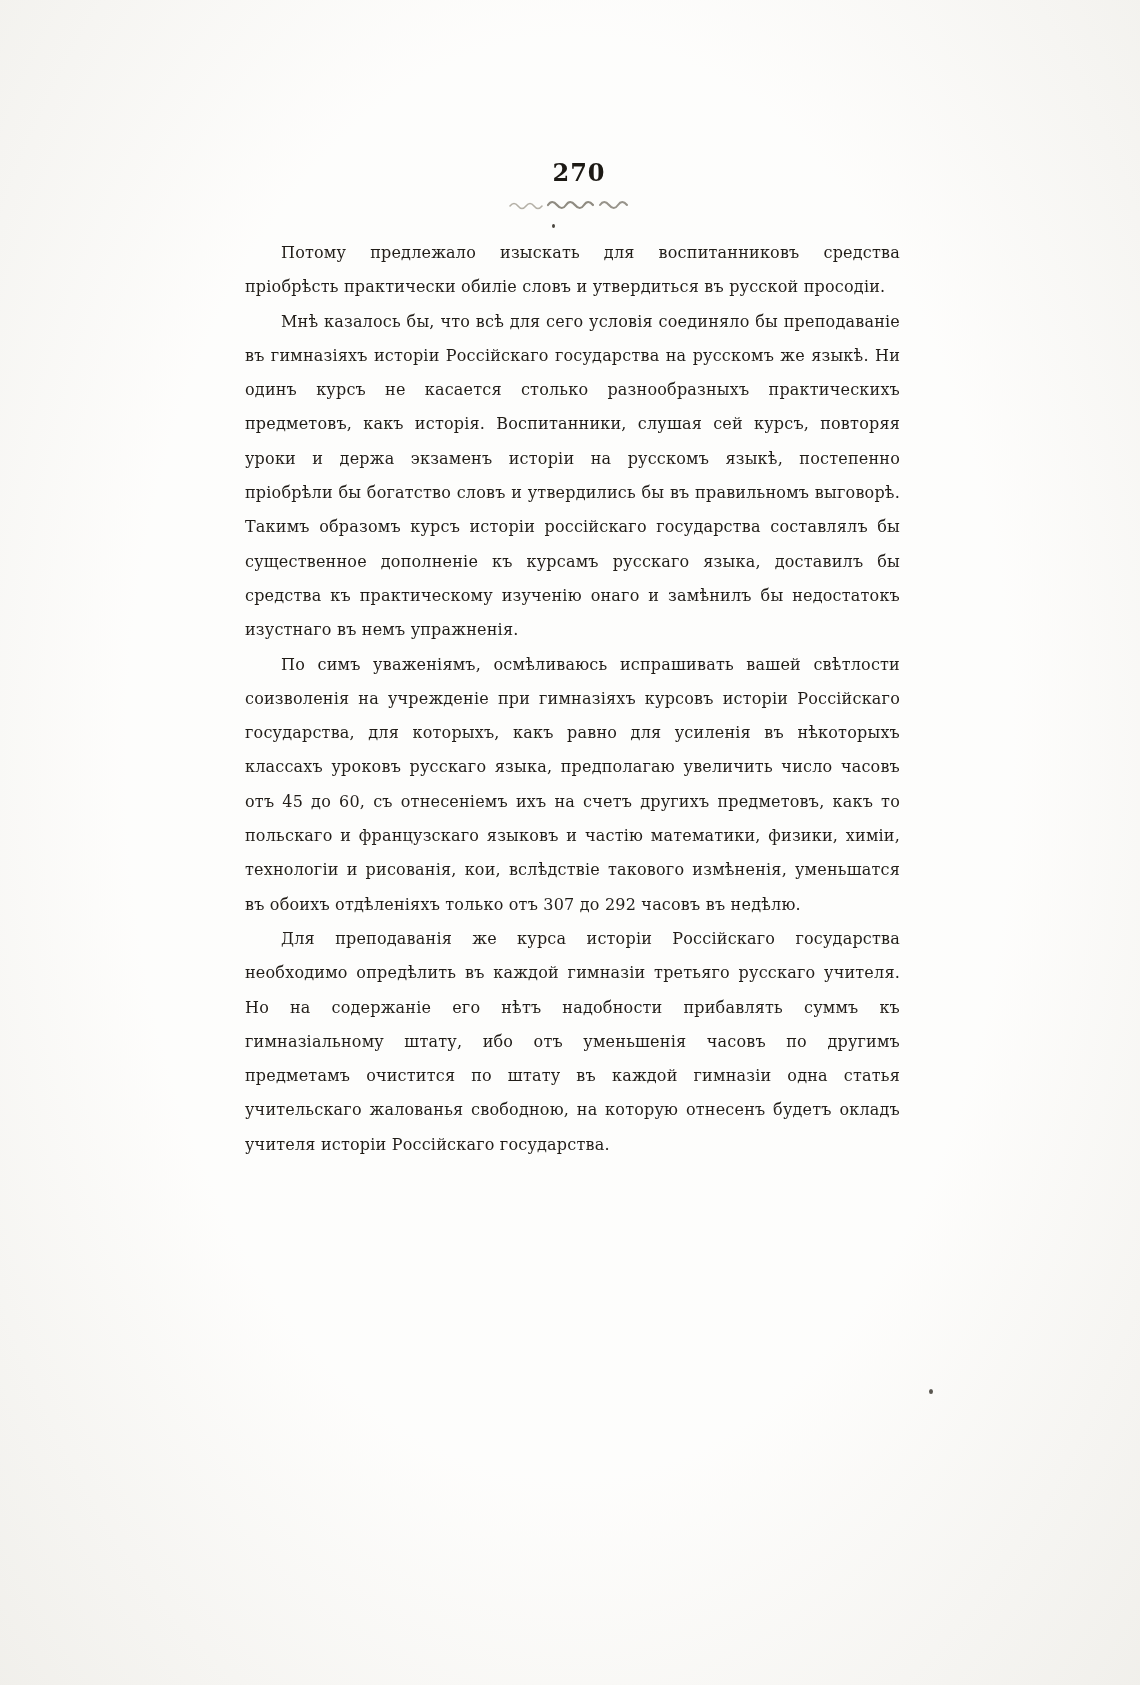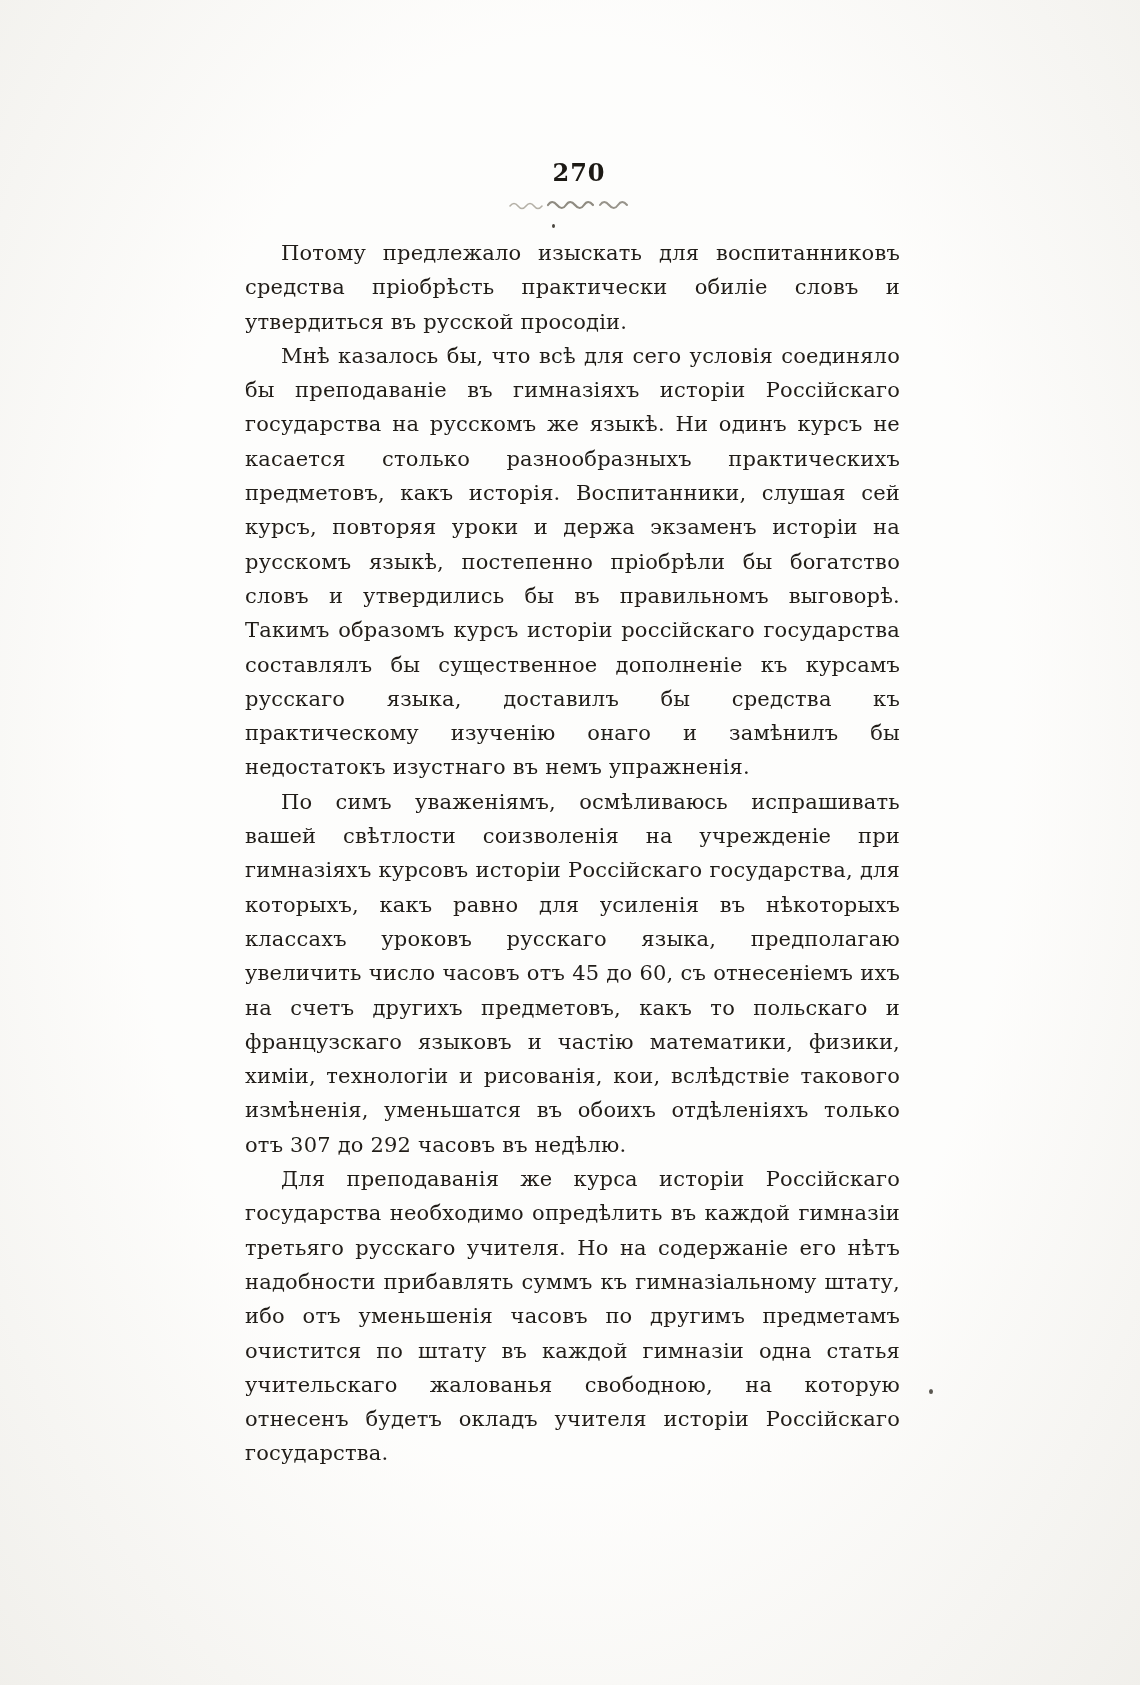--- a/index.html
+++ b/index.html
@@ -49,21 +49,21 @@
     width: 3px;
     height: 4px;
     border-radius: 50%;
     background: #4a463f;
   }
   .text-block {
     position: absolute;
     left: 245px;
     top: 236px;
     width: 655px;
-    font-size: 21px;
+    font-size: 16px;
     line-height: 34.3px;
     text-align: justify;
     letter-spacing: 0.2px;
   }
   .text-block p {
     margin: 0;
     padding: 0;
     text-indent: 36px;
   }
   .ink-speck {

